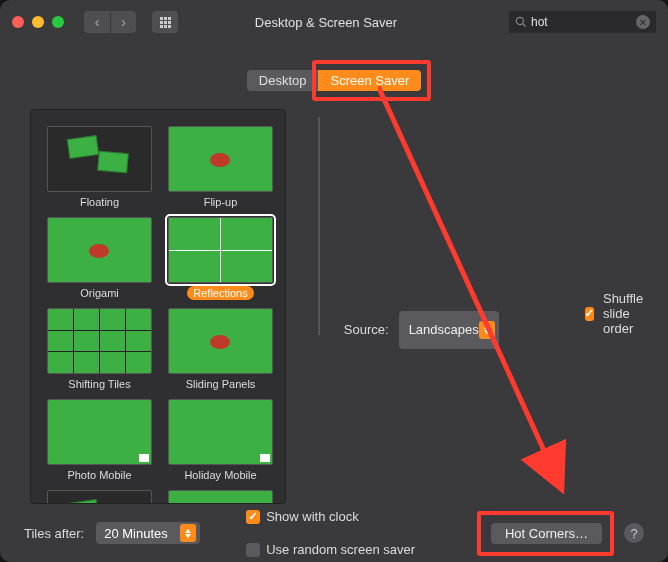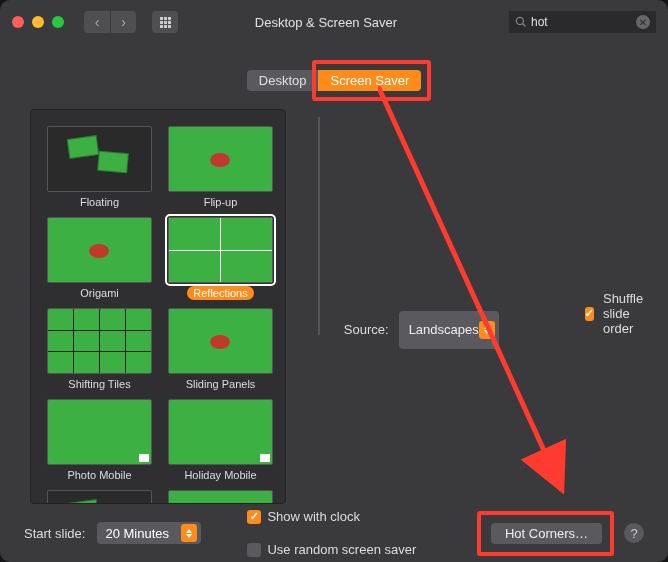--- a/index.html
+++ b/index.html
@@ -208,21 +208,21 @@
         </div>
       </div>
       <div class="shuffle-row">
         <div class="chk on"></div>
         <span class="chklabel">Shuffle slide order</span>
       </div>
     </div>
   </div>
 
   <div class="bottom">
-    <span class="start-label">Start slide:</span>
+    <span class="start-label">Tiles after:</span>
     <div class="start-dd">
       <span>20 Minutes</span>
       <div class="stepper" style="margin-left:auto"></div>
     </div>
     <div class="mid-opts">
       <div class="row">
         <div class="chk on"></div>
         <span class="chklabel">Show with clock</span>
       </div>
       <div class="row">

